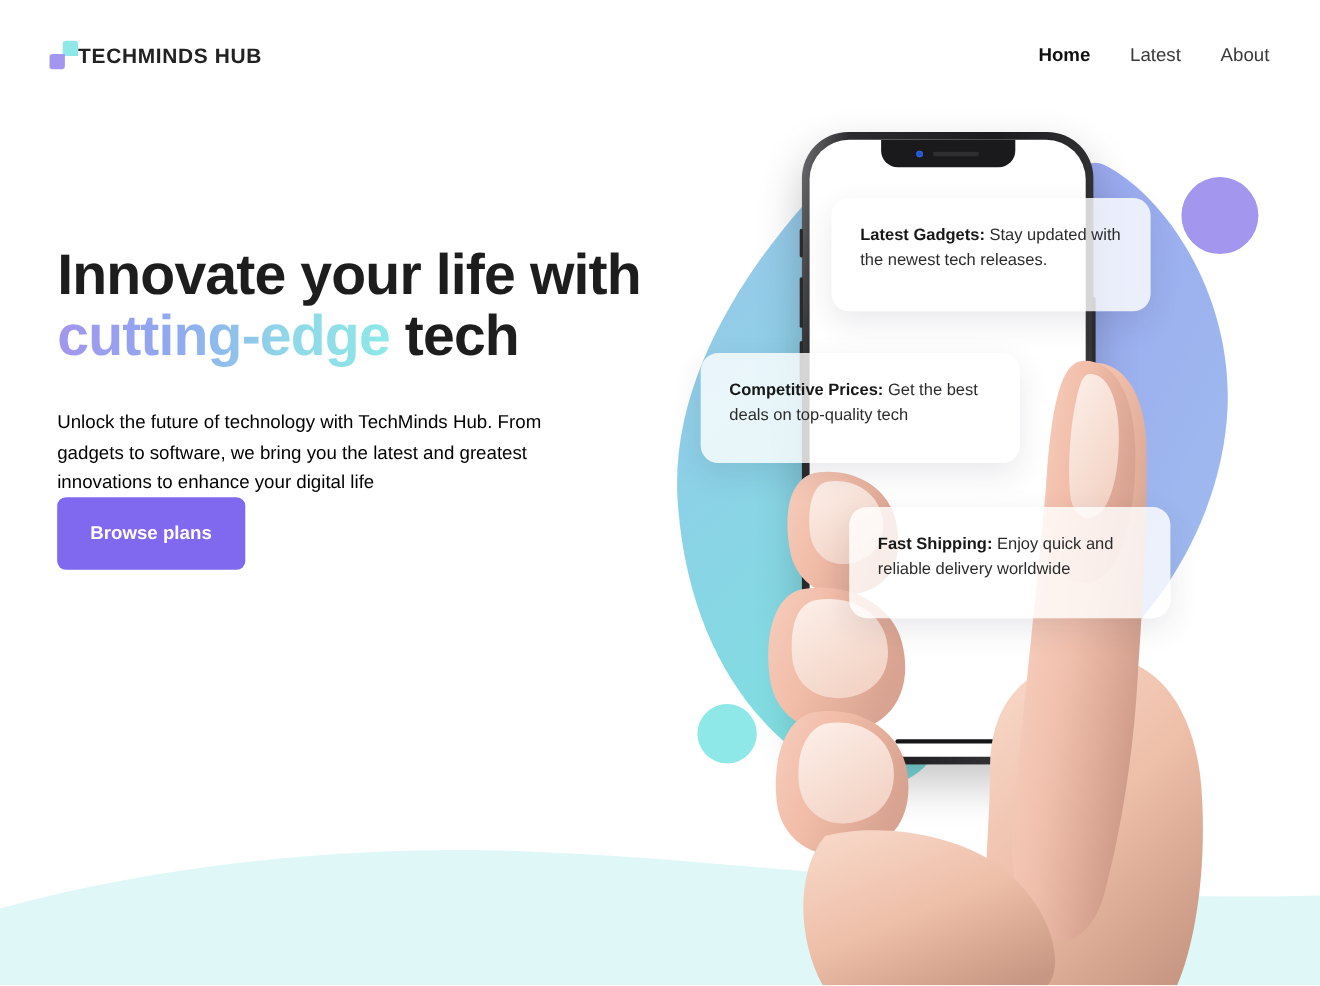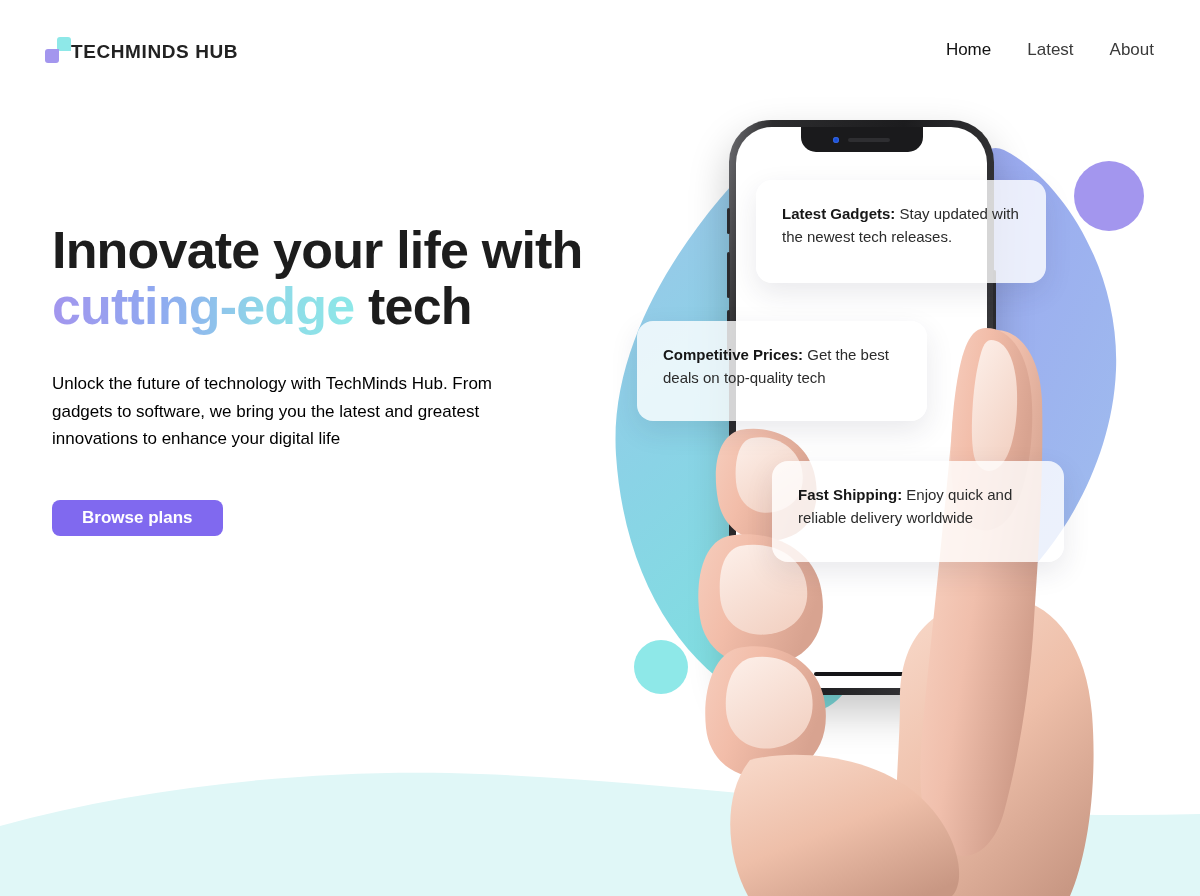--- a/index.html
+++ b/index.html
@@ -84,21 +84,21 @@
     gap: 36px;
   }
   .nav-link {
     font-size: 17px;
     color: #3a3a3a;
     text-decoration: none;
     cursor: pointer;
     white-space: nowrap;
   }
   .nav-link.active {
-    font-weight: normal;
+    font-weight: bold;
     color: #111111;
     margin-left: 28px;
   }
 
   
   .hero-left {
     position: absolute;
     left: 52px;
     top: 222px;
     width: 600px;
@@ -123,22 +123,21 @@
   .subcopy {
     margin-top: 36px;
     font-size: 17px;
     line-height: 1.6;
     color: #000000;
     max-width: 470px;
   }
 
   .cta {
     display: inline-block;
-    margin-top: 48px;
-    padding: 8px 30px;
+    padding: 23px 30px;
     background: #8069ef;
     color: #ffffff;
     font-size: 17px;
     font-weight: bold;
     border: none;
     border-radius: 8px;
     cursor: pointer;
     font-family: "Liberation Sans", sans-serif;
   }
 

